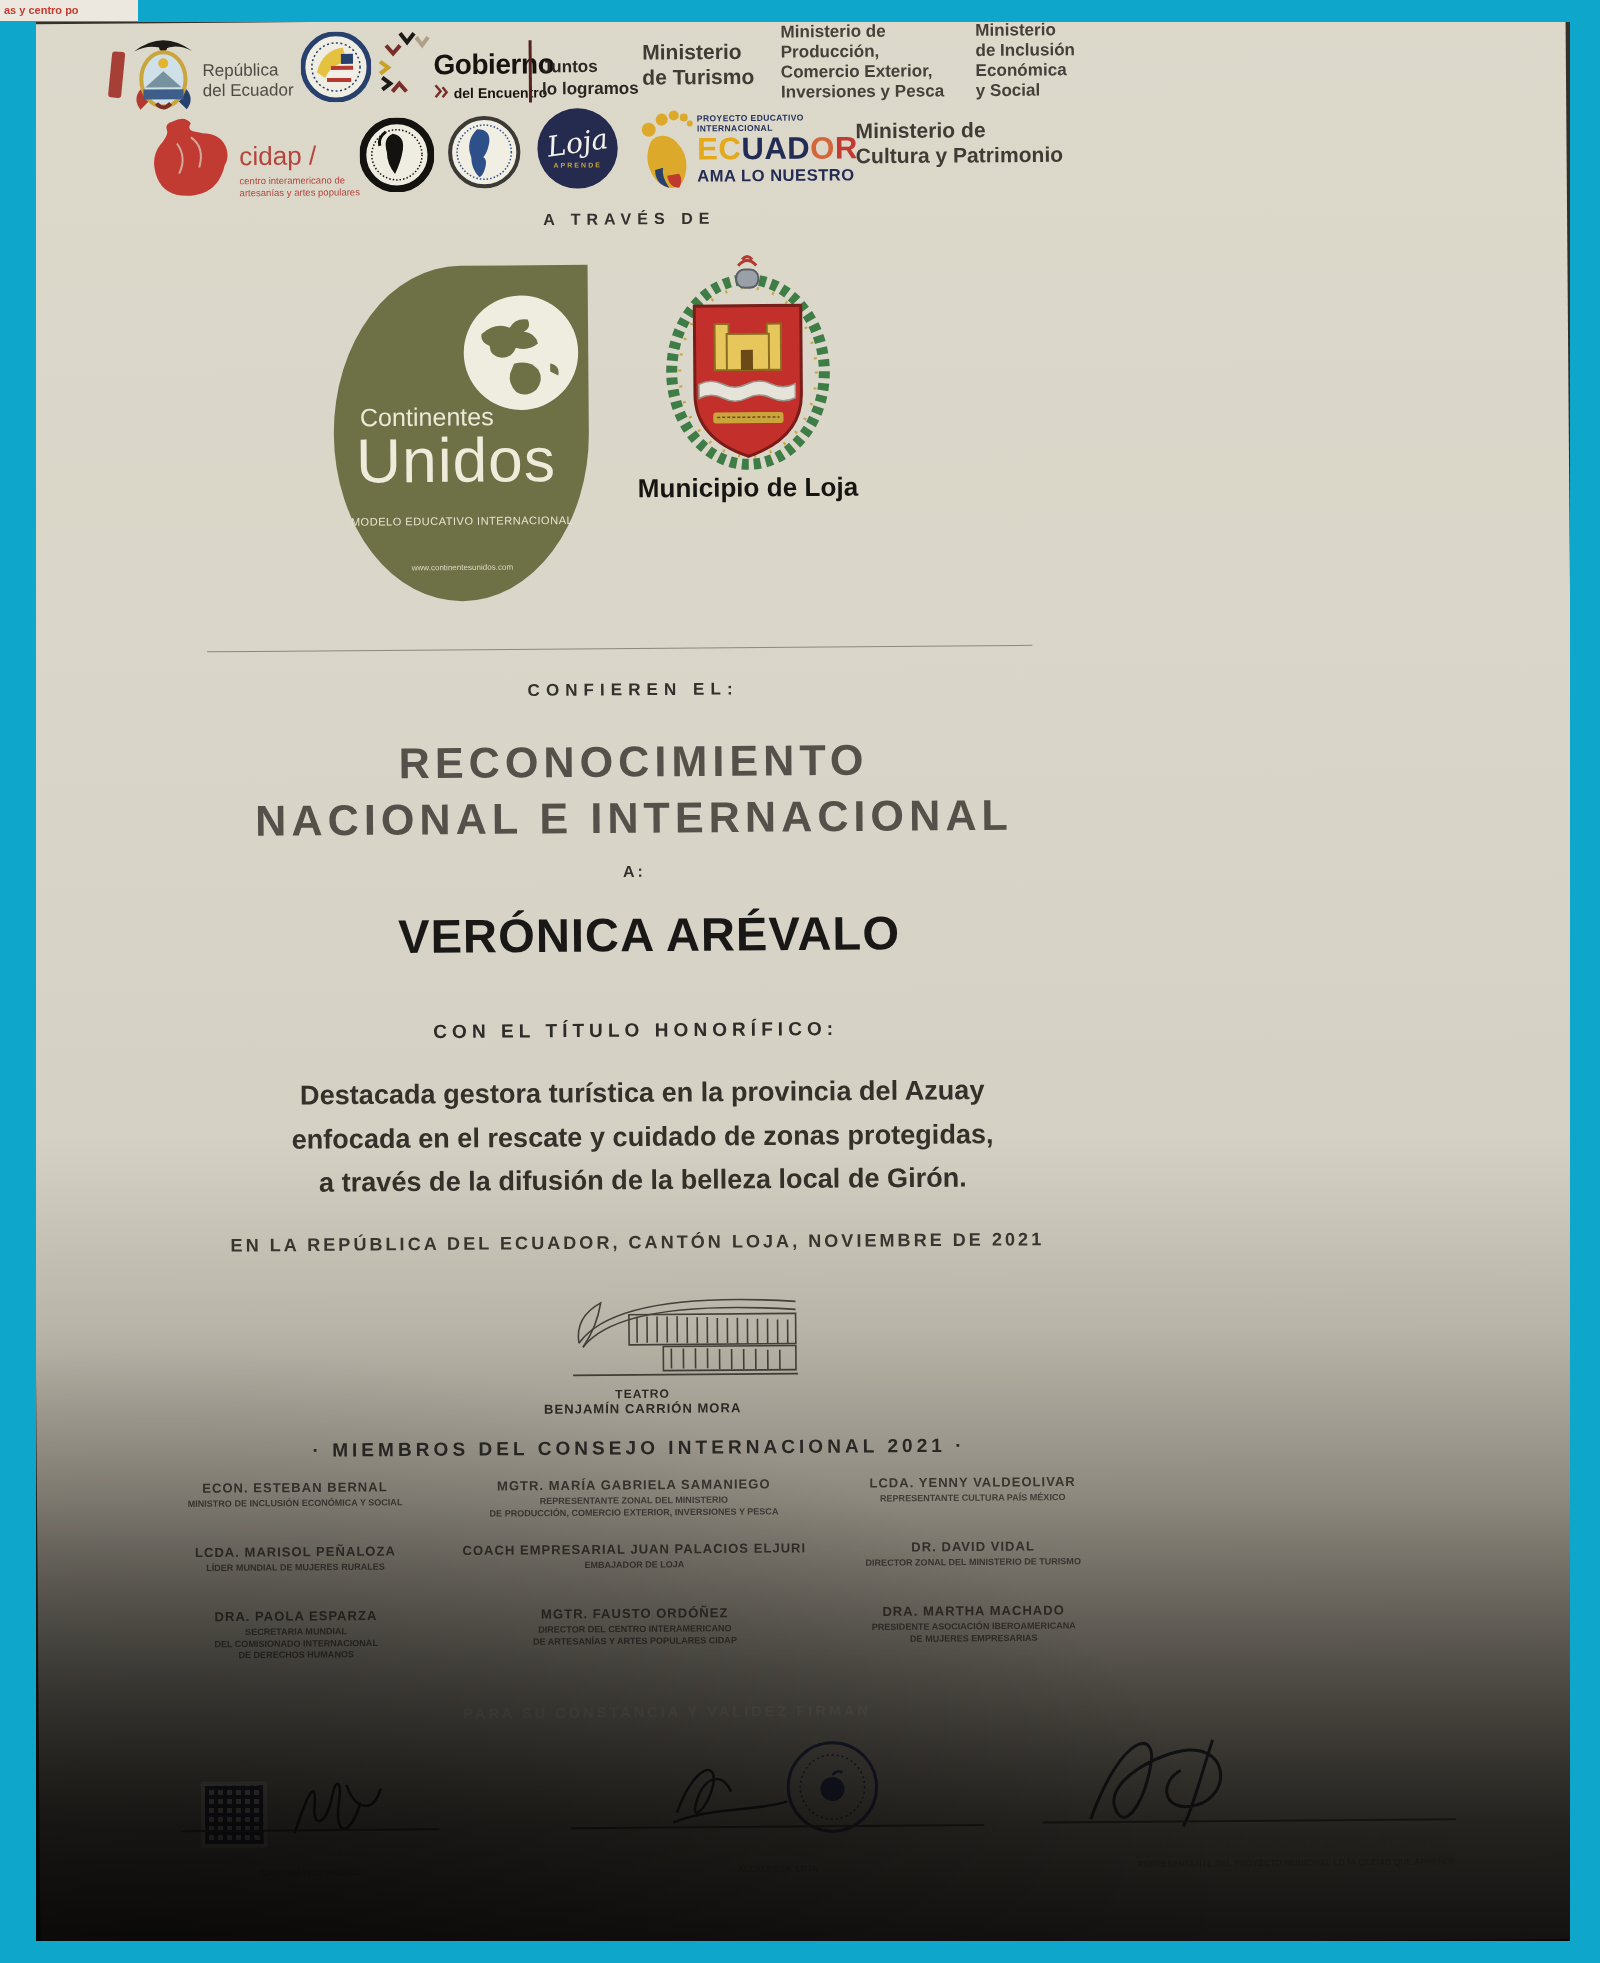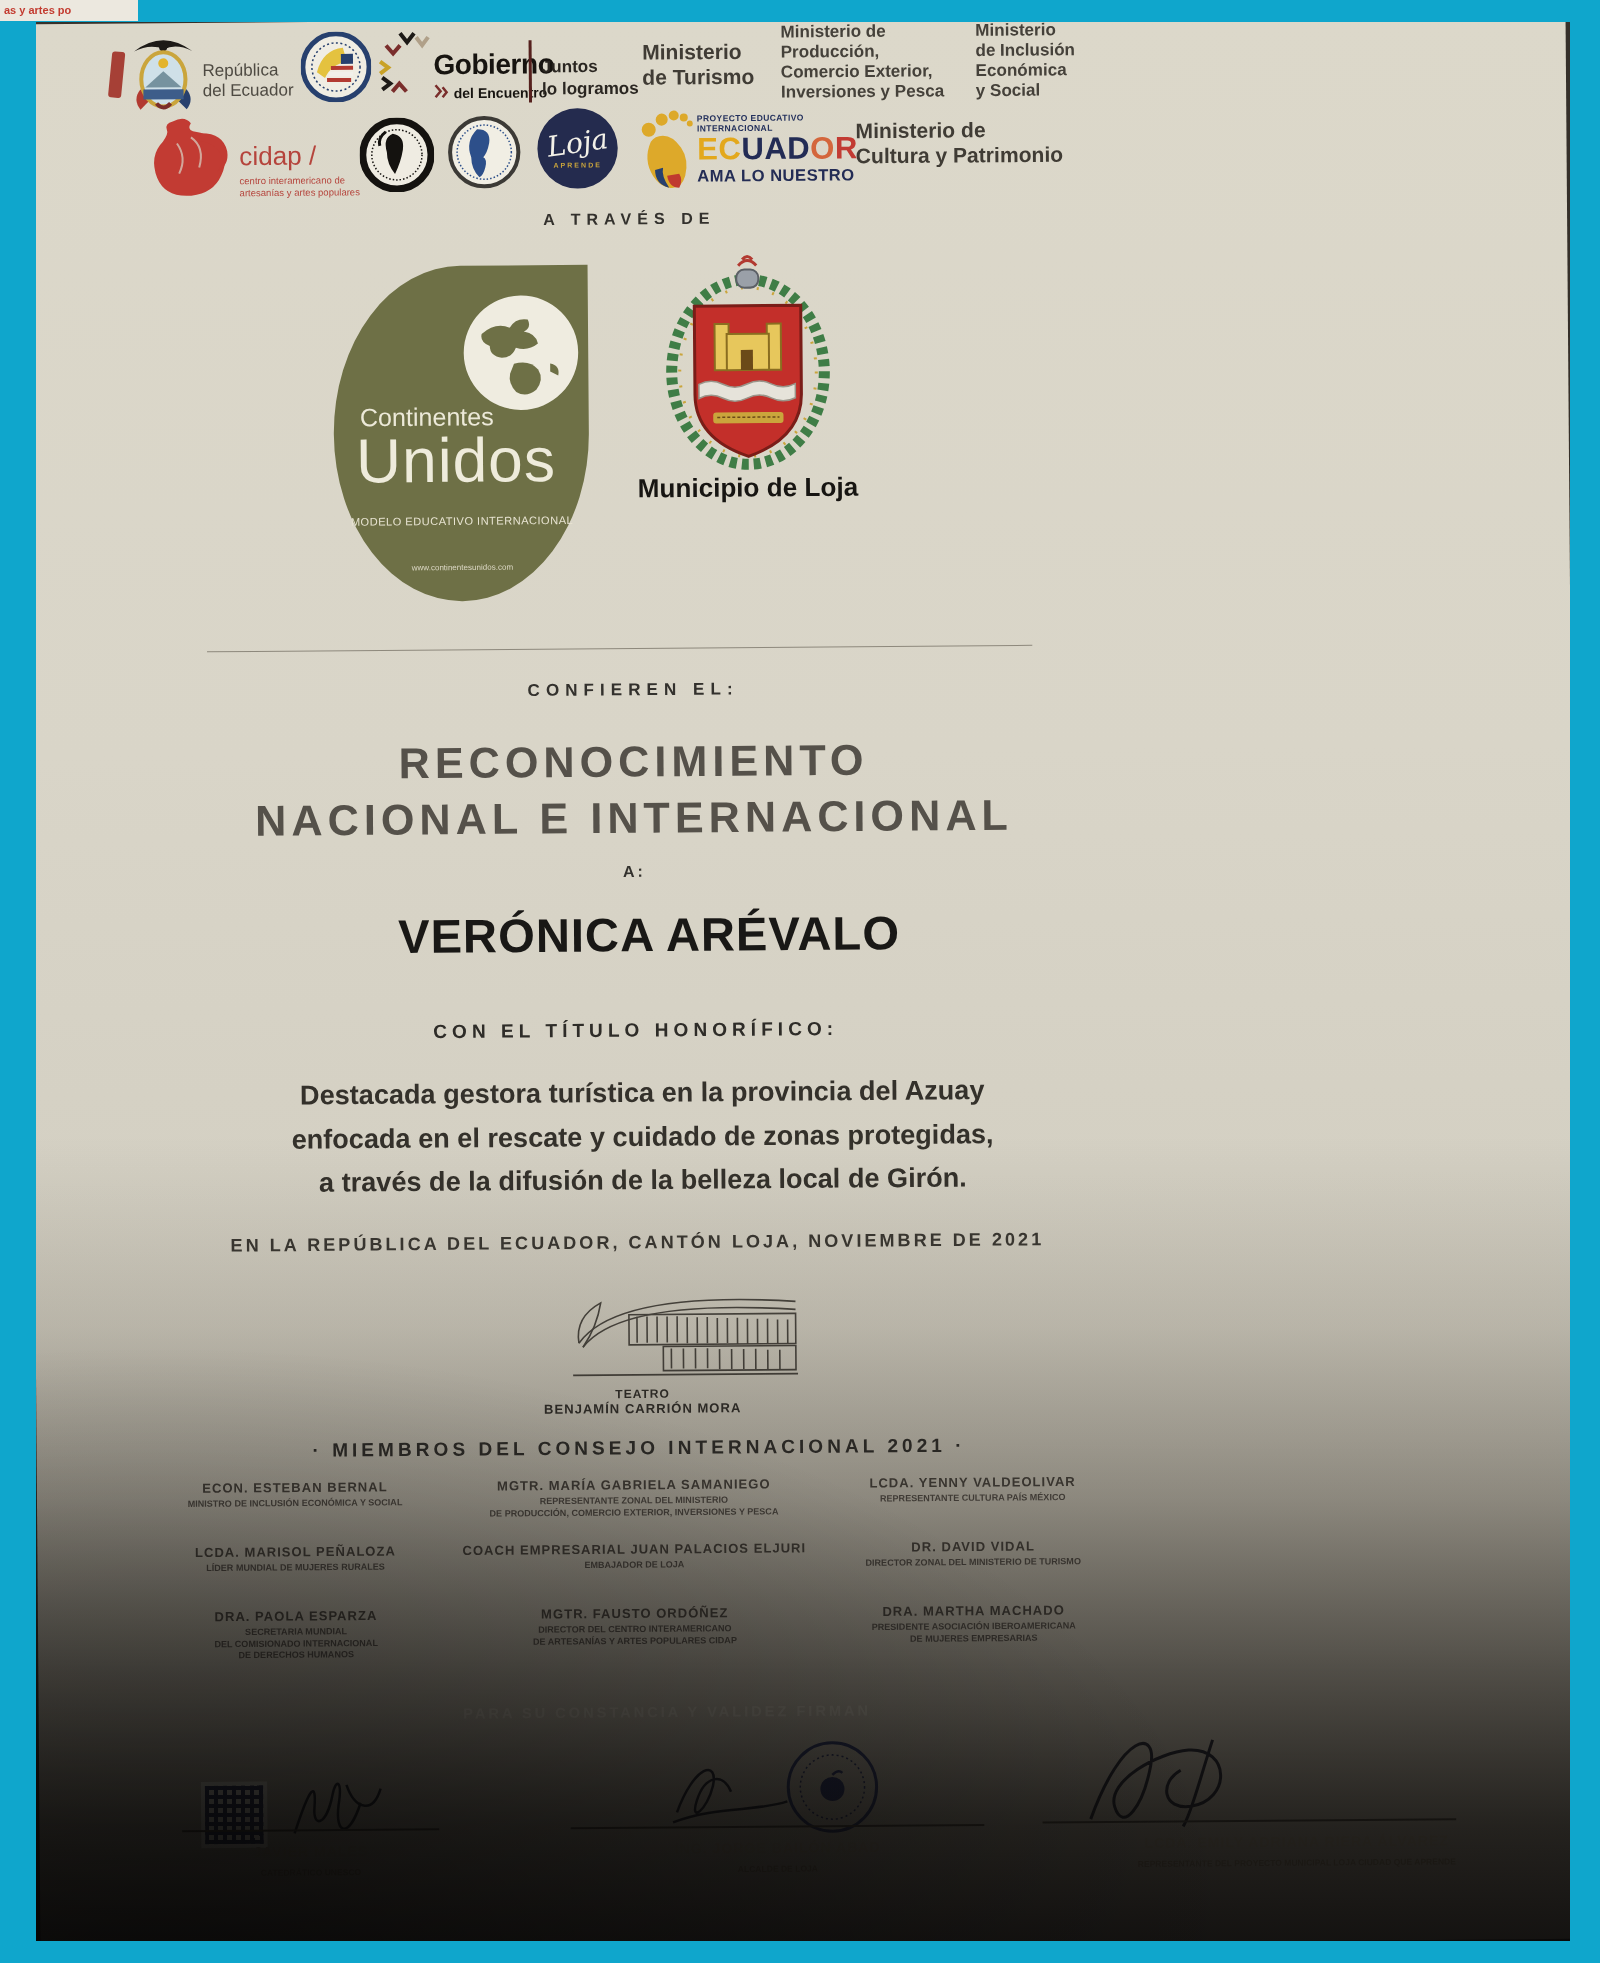--- a/index.html
+++ b/index.html
@@ -59,21 +59,21 @@
     color:#c33b30;font-size:11px;font-weight:bold;line-height:21px;padding-left:4px;
     z-index:60;
   }
   .leaf{
     background:#6e7046;border-radius:50% 0 50% 50%;
   }
 </style>
 </head>
 <body>
 
-<div class="frag">as y artes po</div>
+<div class="frag">as y centro po</div>
 
 <div class="photo">
 
   <div class="paper">
 
     <div class="abs" style="left:84px;top:28px;width:13px;height:46px;background:#a03026;transform:rotate(6deg);border-radius:3px;opacity:.9"></div>
 
     <svg class="abs" style="left:104px;top:12px" width="66" height="80" viewBox="0 0 66 80">
       <path d="M4,16 Q33,-6 62,16 Q46,8 34,14 Q20,8 4,16 Z" fill="#1d1a17"></path>
       <circle cx="33" cy="12" r="4" fill="#1d1a17"></circle>

